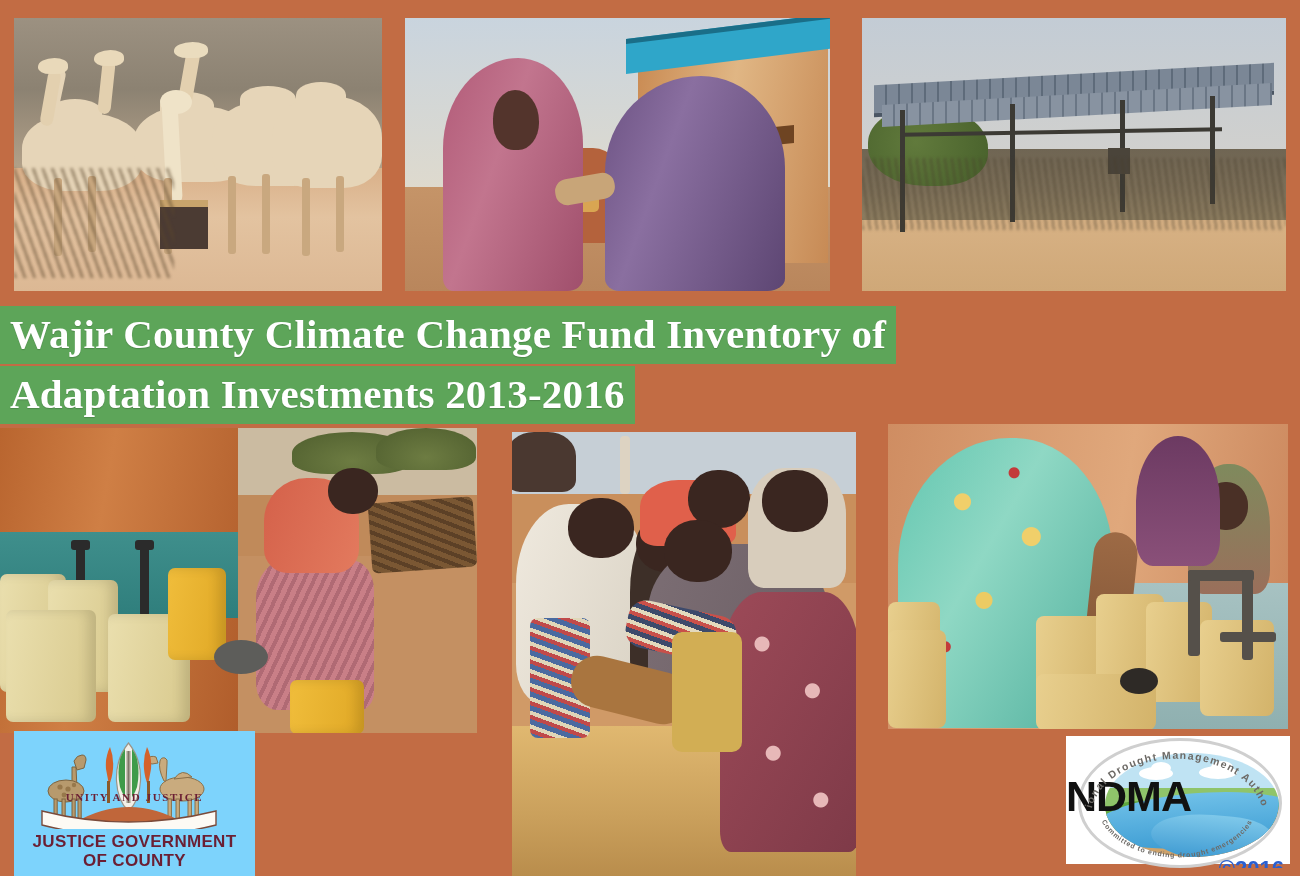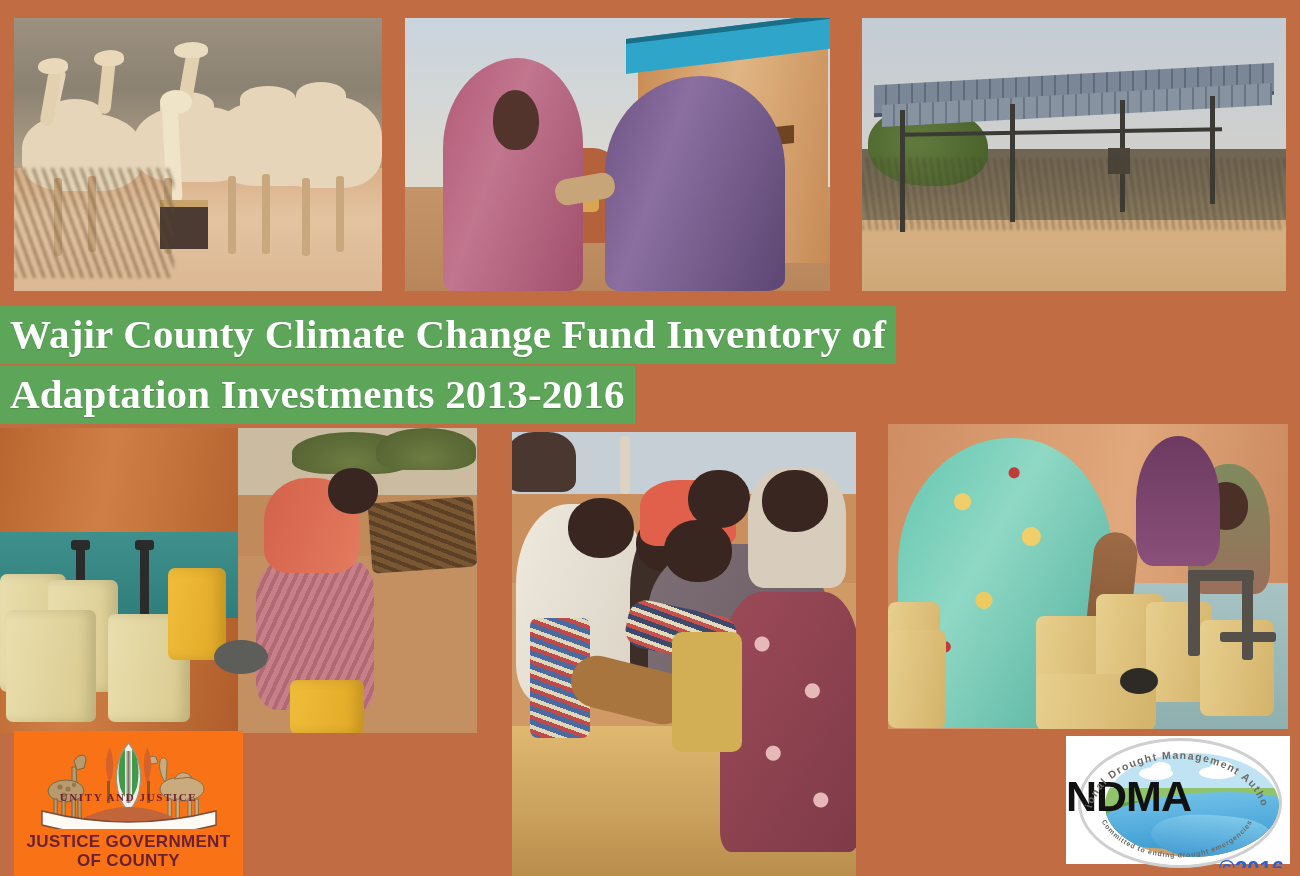--- a/index.html
+++ b/index.html
@@ -142,21 +142,21 @@
   .title-wrap{position:absolute;left:0;right:0;top:306px;text-align:left;z-index:5;}
   .title-line{display:inline-block;background:#5da559;color:#fff;
      font-family:"Liberation Serif", serif;font-weight:bold;
      font-size:41px;line-height:1.0;letter-spacing:.2px;
      padding:8px 10px 9px 10px;white-space:nowrap;
      text-shadow:0 1px 1px rgba(0,0,0,.18);}
   .title-line.l2{margin-top:2px;}
 
   
   #logo-county{position:absolute;left:14px;top:731px;width:229px;height:145px;
-     background:#f97316;z-index:6;}
+     background:#7dd3fc;z-index:6;padding-left:12px;}
   #logo-ndma{position:absolute;left:1066px;top:736px;width:224px;height:128px;
      background:#fff;z-index:6;}
   .county-text{position:absolute;left:0;right:0;bottom:6px;text-align:center;
      color:#6b1f33;font-family:"Liberation Sans",sans-serif;font-weight:bold;
      font-size:17px;line-height:1.08;letter-spacing:.3px;}
   .crest{position:absolute;left:0;right:0;top:6px;height:86px;}
 
   .ndma-word{position:absolute;left:0;right:0;top:36px;
      font-family:"Liberation Sans",sans-serif;font-weight:bold;font-size:43px;
      color:#111;letter-spacing:-1px;z-index:3;}

